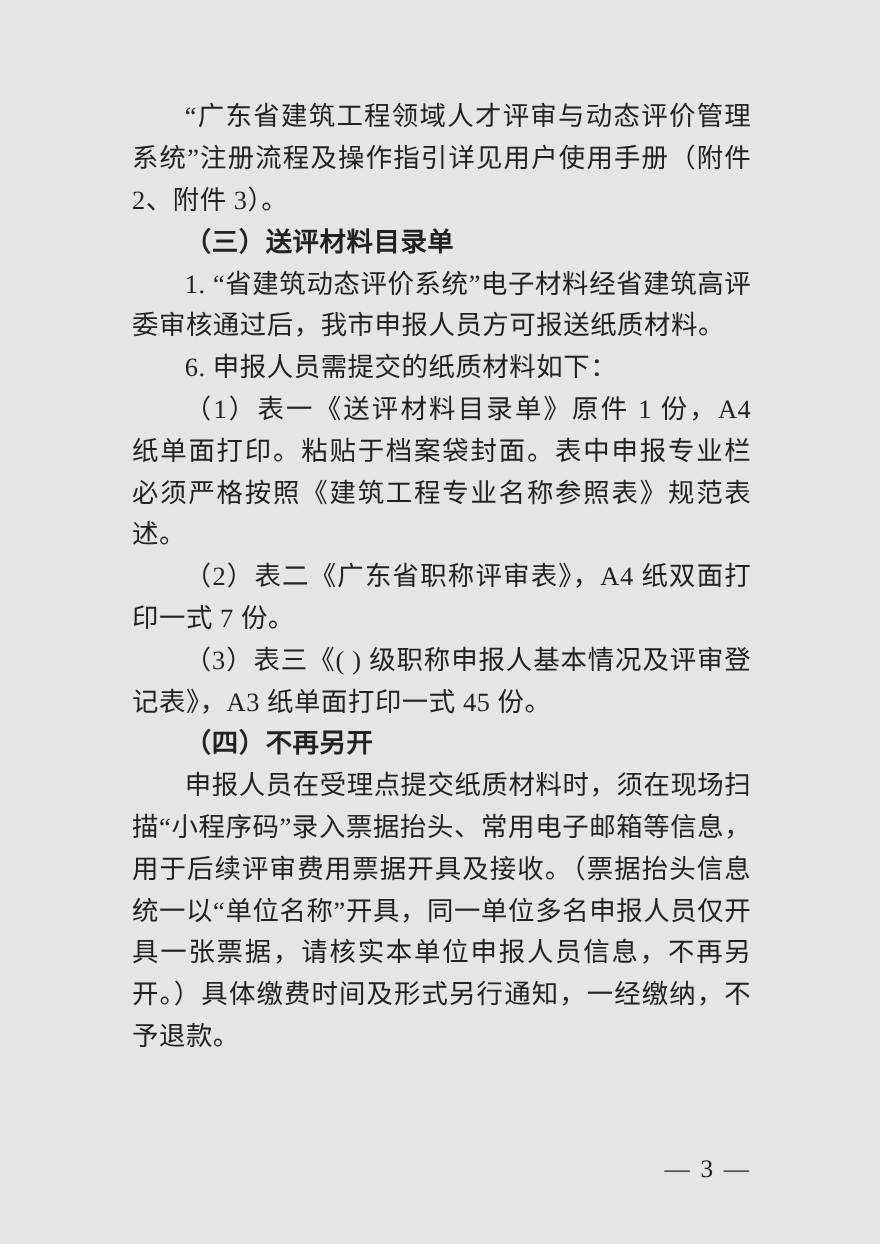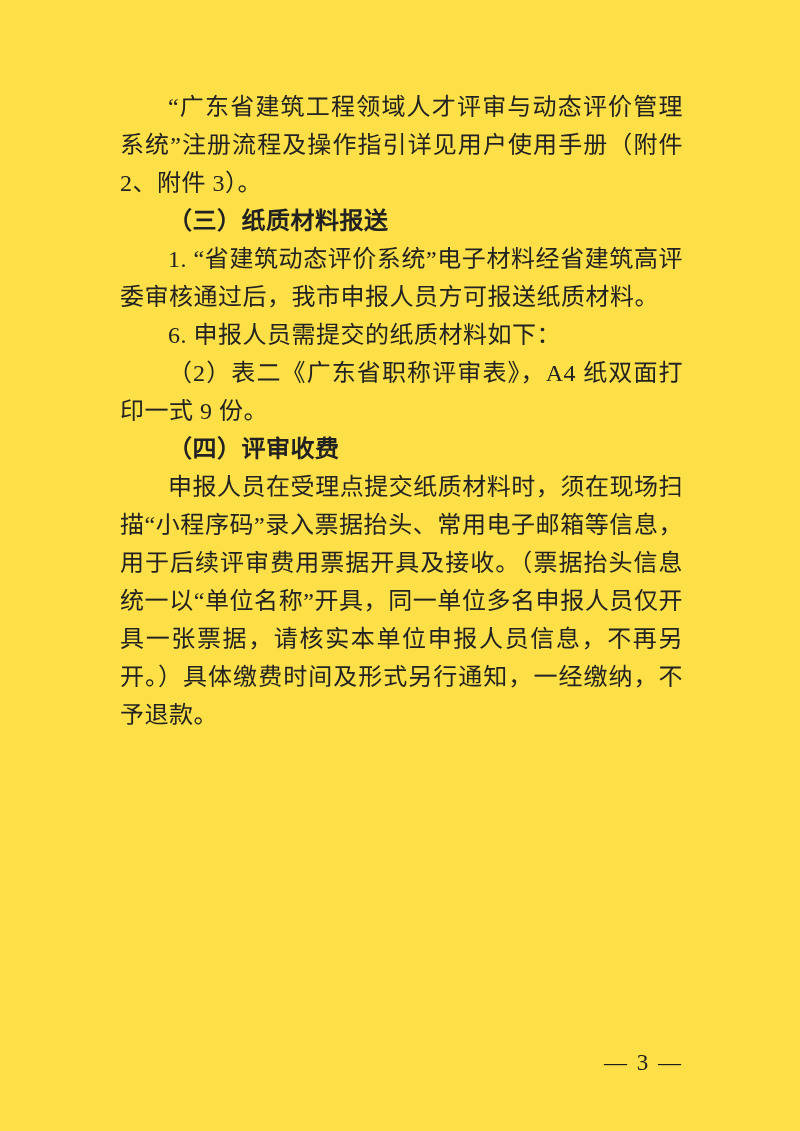--- a/index.html
+++ b/index.html
@@ -5,21 +5,21 @@
   html, body {
     margin: 0;
     padding: 0;
     background: #ffffff;
   }
   .page {
     position: relative;
     width: 800px;
     height: 1131px;
     margin: 0 auto;
-    background: #fde047;
+    background: #e5e5e5;
     box-sizing: border-box;
     overflow: hidden;
     font-family: "Liberation Serif", "DejaVu Serif", serif;
   }
   .doc-body {
     position: absolute;
     top: 88px;
     left: 120px;
     width: 563px;
   }
@@ -49,21 +49,23 @@
     letter-spacing: 2px;
     white-space: nowrap;
   }
 </style>
 </head>
 <body>
 
 <div class="page">
   <div class="doc-body">
       <p class="para"><span>“广东省建筑工程领域人才评审与动态评价管理系统”注册流程及操作指引详见用户使用手册（附件 2、附件 3）。</span></p>
-      <p class="para heading"><span class="bold-run">（三）纸质材料报送</span></p>
+      <p class="para heading"><span class="bold-run">（三）送评材料目录单</span></p>
       <p class="para"><span>1. “省建筑动态评价系统”电子材料经省建筑高评委审核通过后，我市申报人员方可报送纸质材料。</span></p>
       <p class="para"><span>6. 申报人员需提交的纸质材料如下：</span></p>
-      <p class="para"><span>（2）表二《广东省职称评审表》，A4 纸双面打印一式 9 份。</span></p>
-      <p class="para heading"><span class="bold-run">（四）评审收费</span></p>
+      <p class="para"><span>（1）表一《送评材料目录单》原件 1 份，A4 纸单面打印。粘贴于档案袋封面。表中申报专业栏必须严格按照《建筑工程专业名称参照表》规范表述。</span></p>
+      <p class="para"><span>（2）表二《广东省职称评审表》，A4 纸双面打印一式 7 份。</span></p>
+      <p class="para"><span>（3）表三《( ) 级职称申报人基本情况及评审登记表》，A3 纸单面打印一式 45 份。</span></p>
+      <p class="para heading"><span class="bold-run">（四）不再另开</span></p>
       <p class="para"><span>申报人员在受理点提交纸质材料时，须在现场扫描“小程序码”录入票据抬头、常用电子邮箱等信息，用于后续评审费用票据开具及接收。（票据抬头信息统一以“单位名称”开具，同一单位多名申报人员仅开具一张票据，请核实本单位申报人员信息，不再另开。）具体缴费时间及形式另行通知，一经缴纳，不予退款。</span></p>
     </div>
   <div class="page-number">— 3 —</div>
 </div>
 
 </body></html>

